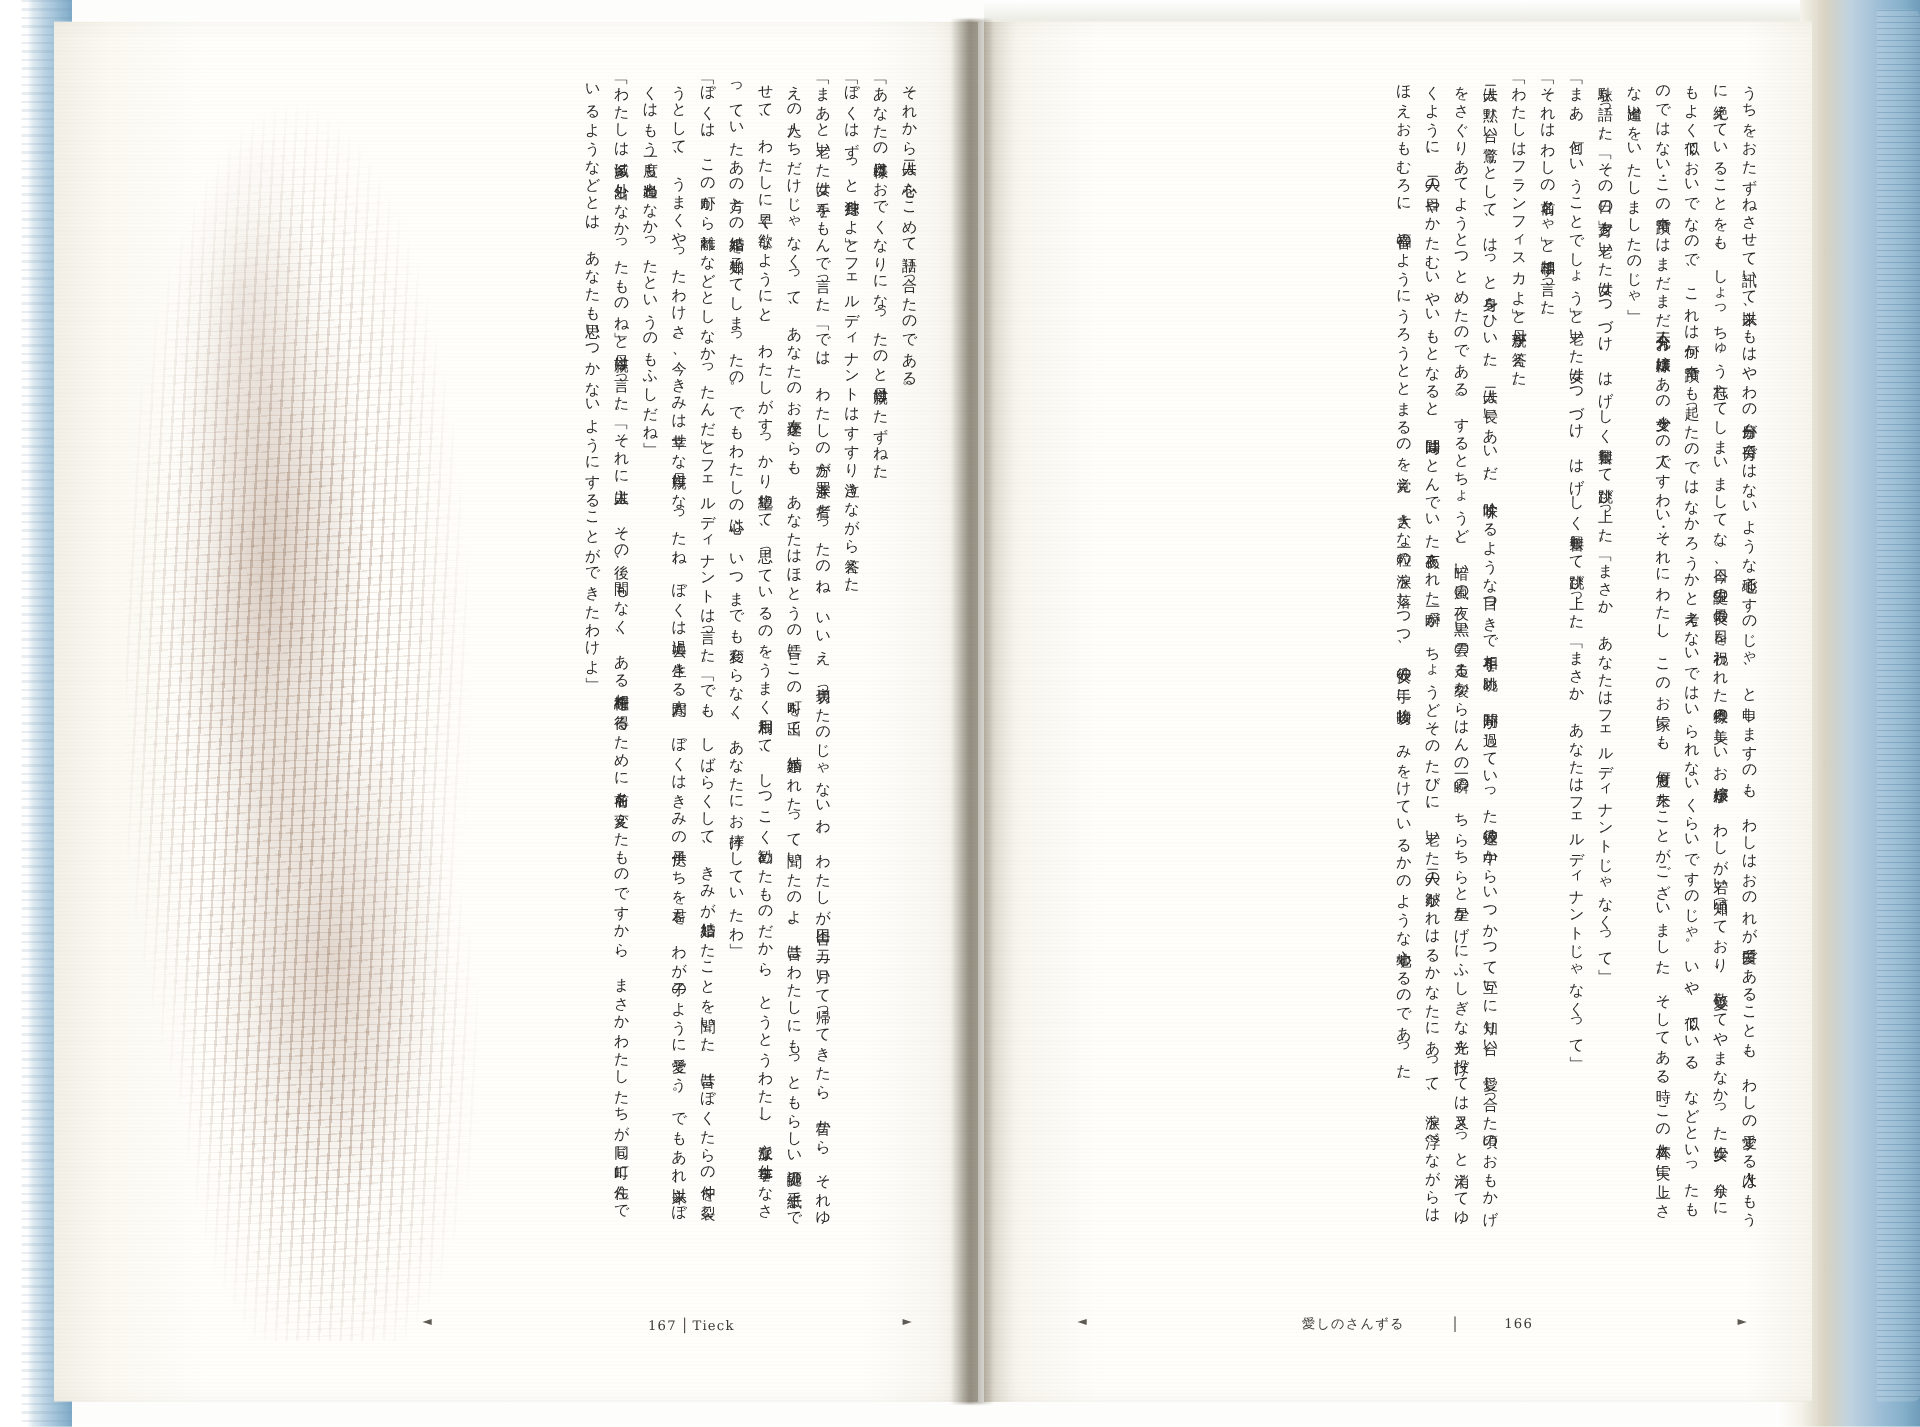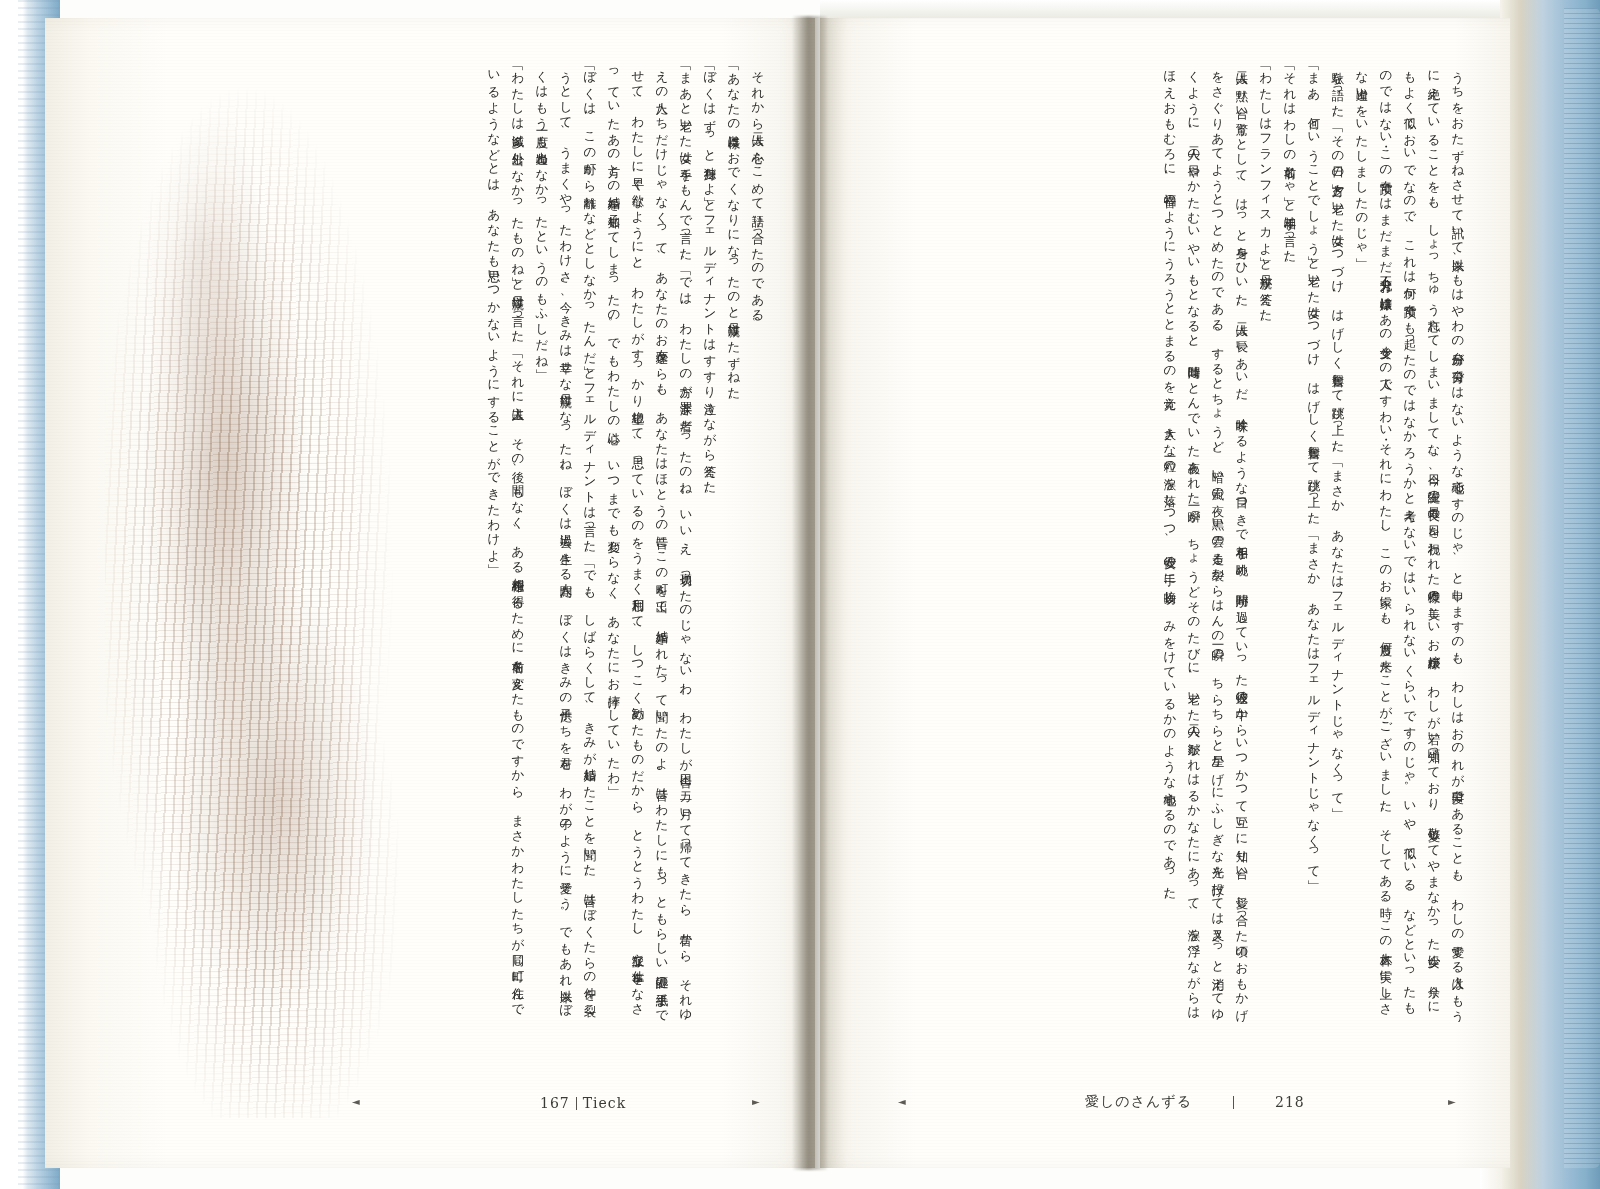--- a/index.html
+++ b/index.html
@@ -128,21 +128,21 @@
     top: 62px;
     left: 860px;
     width: 610px;
     height: 960px;
   }
 
   
   .folio {
     position: absolute;
     bottom: 78px;
-    font-size: 14px;
+    font-size: 11px;
     color: #3a3a36;
     letter-spacing: 1px;
     font-family: "DejaVu Serif", "Liberation Serif", serif;
     display: flex;
     align-items: center;
     gap: 6px;
     white-space: nowrap;
   }
   .folio .rule {
     display: inline-block;
@@ -214,21 +214,21 @@
 
   <div class="folio folio-left">
     <span>167</span>
     <span class="rule"></span>
     <span>Tieck</span>
   </div>
 
   <div class="folio folio-right">
     <span>愛しのさんずる</span>
     <span class="rule"></span>
-    <span>218</span>
+    <span>166</span>
   </div>
 
   <span class="corner-mark cm-1">◄</span>
   <span class="corner-mark cm-2">►</span>
   <span class="corner-mark cm-3">◄</span>
   <span class="corner-mark cm-4">►</span>
 
 </div>
 
 </body></html>

